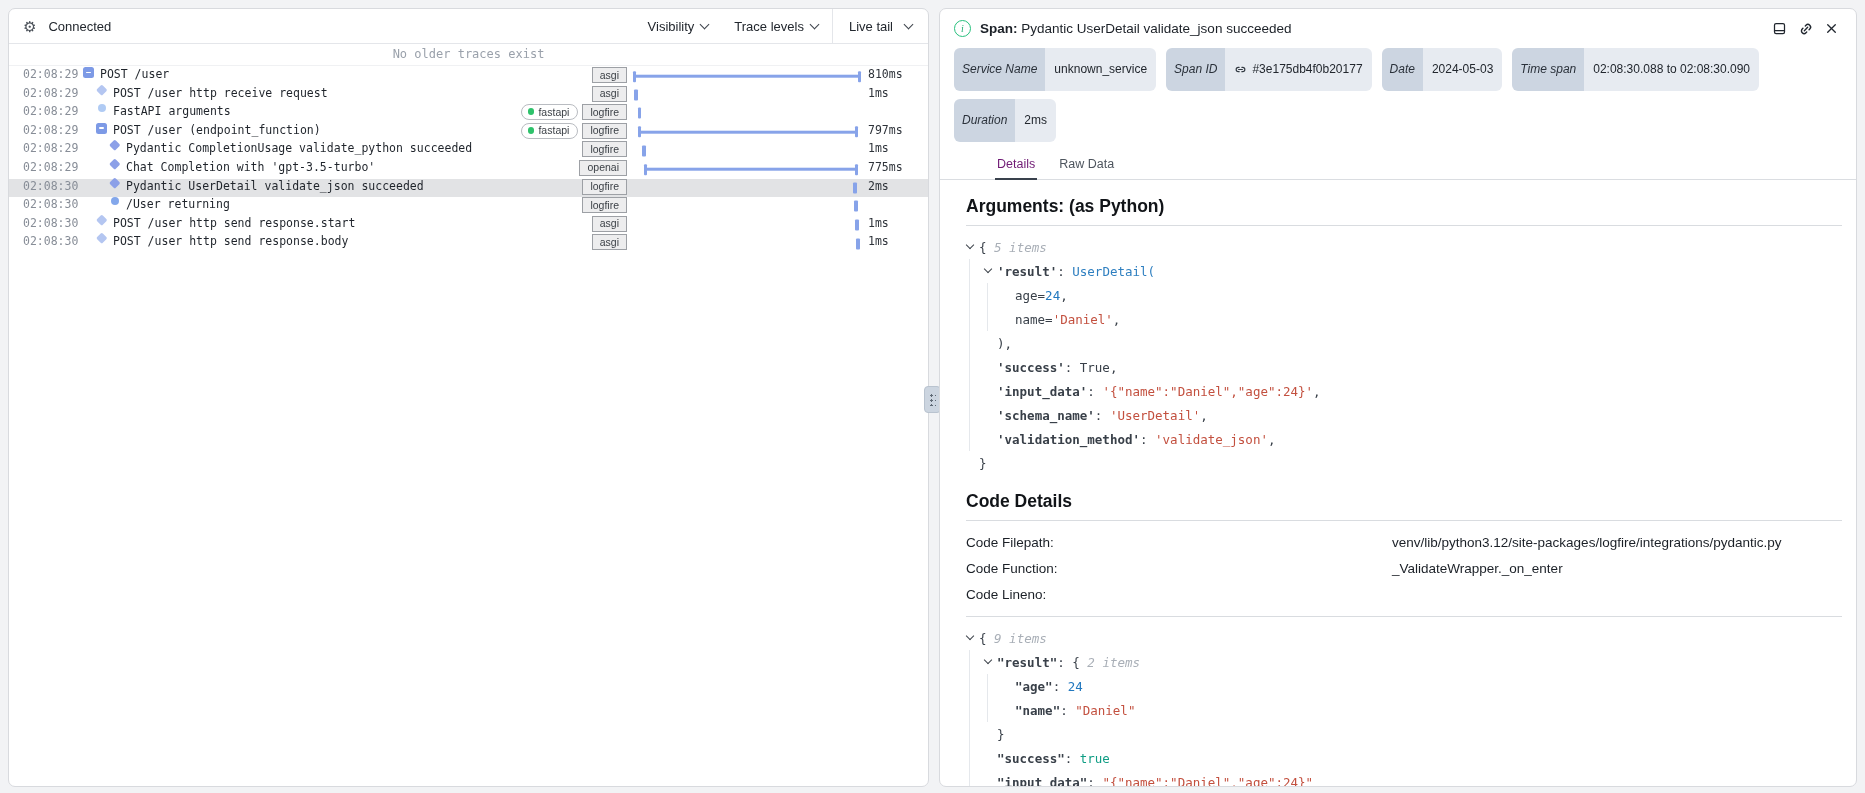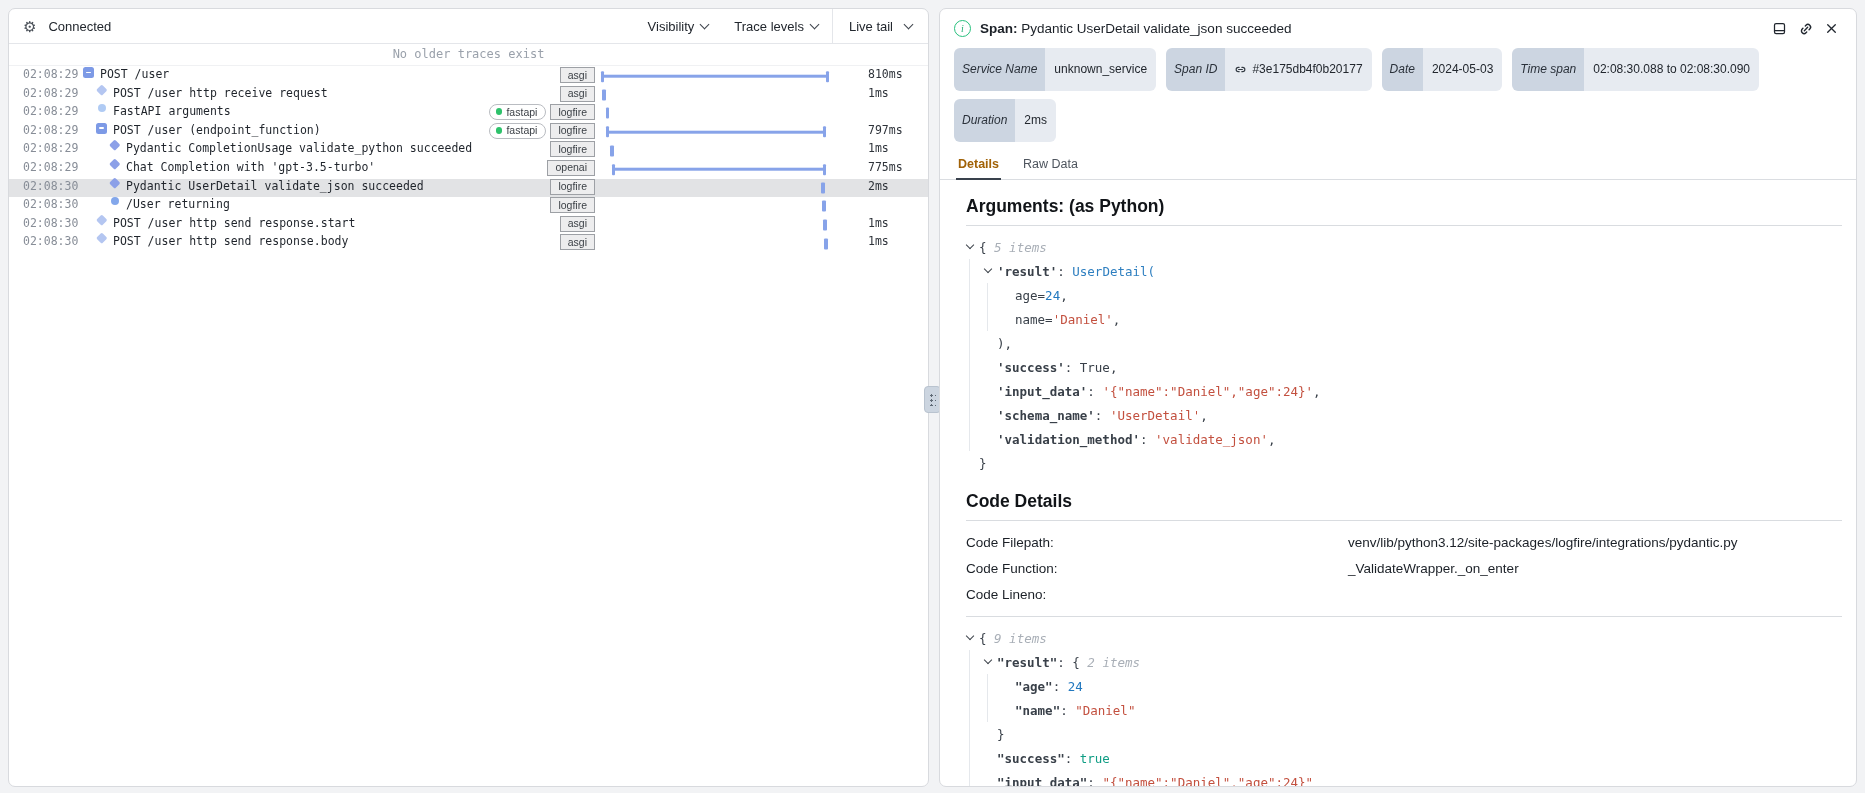--- a/index.html
+++ b/index.html
@@ -36,41 +36,41 @@
   .rlabel{flex:1;white-space:nowrap;overflow:hidden;}
   .chips{flex:none;width:122px;display:flex;justify-content:flex-end;align-items:center;gap:4px;padding-right:6px;}
   .chip{font-family:"Liberation Sans",sans-serif;font-size:10.5px;color:#3a3f45;background:#ededee;border:1px solid #9da0a5;border-radius:0;padding:0.5px 7px 1.5px;line-height:12px;cursor:pointer;}
   .chip-fastapi{background:#fff;border-color:#b9bcc1;border-radius:10px;display:inline-flex;align-items:center;gap:4px;padding:0.5px 8px 1.5px 6px;}
   .chip-dot{width:6.5px;height:6.5px;border-radius:50%;display:inline-block;}
   .barbox{flex:none;width:228px;position:relative;height:100%;}
   .bar{position:absolute;top:50%;transform:translateY(-50%);height:2.6px;background:#87a3e9;}
   .bar::before,.bar::after{content:"";position:absolute;width:3px;height:11px;background:#87a3e9;top:50%;transform:translateY(-50%);border-radius:1px;}
   .bar::before{left:0;} .bar::after{right:0;}
   .tick{position:absolute;top:50%;transform:translateY(-50%);width:3.5px;height:11px;background:#87a3e9;border-radius:1px;}
-  .dur{flex:none;width:60px;padding-left:7px;color:#2e333a;margin-left:32px;}
+  .dur{flex:none;width:60px;padding-left:7px;color:#2e333a;}
 
   
   #divider-handle{position:absolute;left:924px;top:386px;width:15px;height:25px;background:#ccd5e0;border:1px solid #b9c3cf;border-radius:4px;cursor:col-resize;display:flex;align-items:center;justify-content:center;}
   #divider-handle .dots{width:7px;height:13px;background-image:radial-gradient(#5f6975 1px,transparent 1.3px);background-size:5px 5px;background-position:0 0;}
 
   
   .rp-header{display:flex;align-items:center;gap:9px;padding:11px 16px 4px 14px;font-size:13.5px;color:#1b2027;}
   .info-icon{width:15px;height:15px;border:1.8px solid #27c07d;border-radius:50%;color:#1fae70;font-size:10px;font-style:italic;font-family:"Liberation Serif",serif;display:flex;align-items:center;justify-content:center;flex:none;}
   .rp-title-kind{font-weight:bold;}
   .rp-header-sp{flex:1;}
   .hicon{width:17px;height:17px;display:flex;align-items:center;justify-content:center;cursor:pointer;color:#20262e;}
   .rp-badges{display:flex;flex-wrap:wrap;gap:8px 10px;padding:7px 14px 2px;}
   .badge{display:inline-flex;font-size:12px;border-radius:6px;overflow:hidden;line-height:17px;}
   .badge .bl{font-style:italic;background:#ccd5e1;color:#2a313a;padding:13px 8px;}
   .badge .bv{background:#e7ebf1;color:#22272e;padding:1.5px 9px;display:inline-flex;align-items:center;gap:5px;}
   .badge .bv svg{flex:none;}
 
   .rp-tabs{display:flex;gap:20px;padding:0 16px;margin-top:8px;border-bottom:1px solid #dadde1;font-size:12.5px;color:#4e555e;}
   .tab{padding:5px 2px 7px;cursor:pointer;}
-  .tab.active{color:#a16207;border-bottom:2px solid #39414c;margin-bottom:-1px;font-weight:bold;}
+  .tab.active{color:#701a75;border-bottom:2px solid #39414c;margin-bottom:-1px;font-weight:normal;margin-left:39px;}
 
   .rp-content{padding:0 14px 0 26px;}
   .section-h{font-size:17.5px;font-weight:bold;color:#111418;margin:16px 0 0;}
   .sep{border:none;border-top:1px solid #d9dce0;margin:8px 0 9px;}
   .attr-h{display:flex;align-items:center;gap:8px;margin-top:16px;cursor:pointer;}
   .attr-h .chev{width:7px;height:7px;border-width:2px;margin-top:-4px;}
   .attr-h .t{font-size:16.5px;font-weight:bold;color:#111418;}
 
   
   .tree{font-family:"DejaVu Sans Mono",monospace;font-size:12.5px;color:#394049;margin:2px 0 4px;}
@@ -78,21 +78,21 @@
   .guide{flex:none;width:14px;margin-left:3px;align-self:stretch;border-left:1px solid #e5e8ec;}
   .tg{flex:none;width:13px;position:relative;cursor:pointer;}
   .tg::before{content:"";position:absolute;left:1px;top:-5px;width:5px;height:5px;border-left:1.5px solid #3e444c;border-bottom:1.5px solid #3e444c;transform:rotate(-45deg);}
   .tg.hid{cursor:default;} .tg.hid::before{display:none;}
   .tk-d{color:#394049;} .tk-k{color:#394049;font-weight:bold;}
   .tk-s{color:#c3503f;} .tk-n{color:#2278bf;} .tk-c{color:#2e7fc0;}
   .tk-b{color:#0f9d84;} .tk-m{color:#a9afb7;font-style:italic;}
 
   
   .code-rows{font-size:13.5px;color:#1b2027;margin-top:2px;}
-  .crow{display:flex;line-height:26px;}
+  .crow{display:flex;line-height:26px;gap:44px;}
   .crow .cl{width:382px;flex:none;}
   .crow .cv{flex:1;}
 </style>
 </head>
 <body>
 
 <div id="canvas">
 
   <div class="card" id="left-card">
     <div class="topbar">

